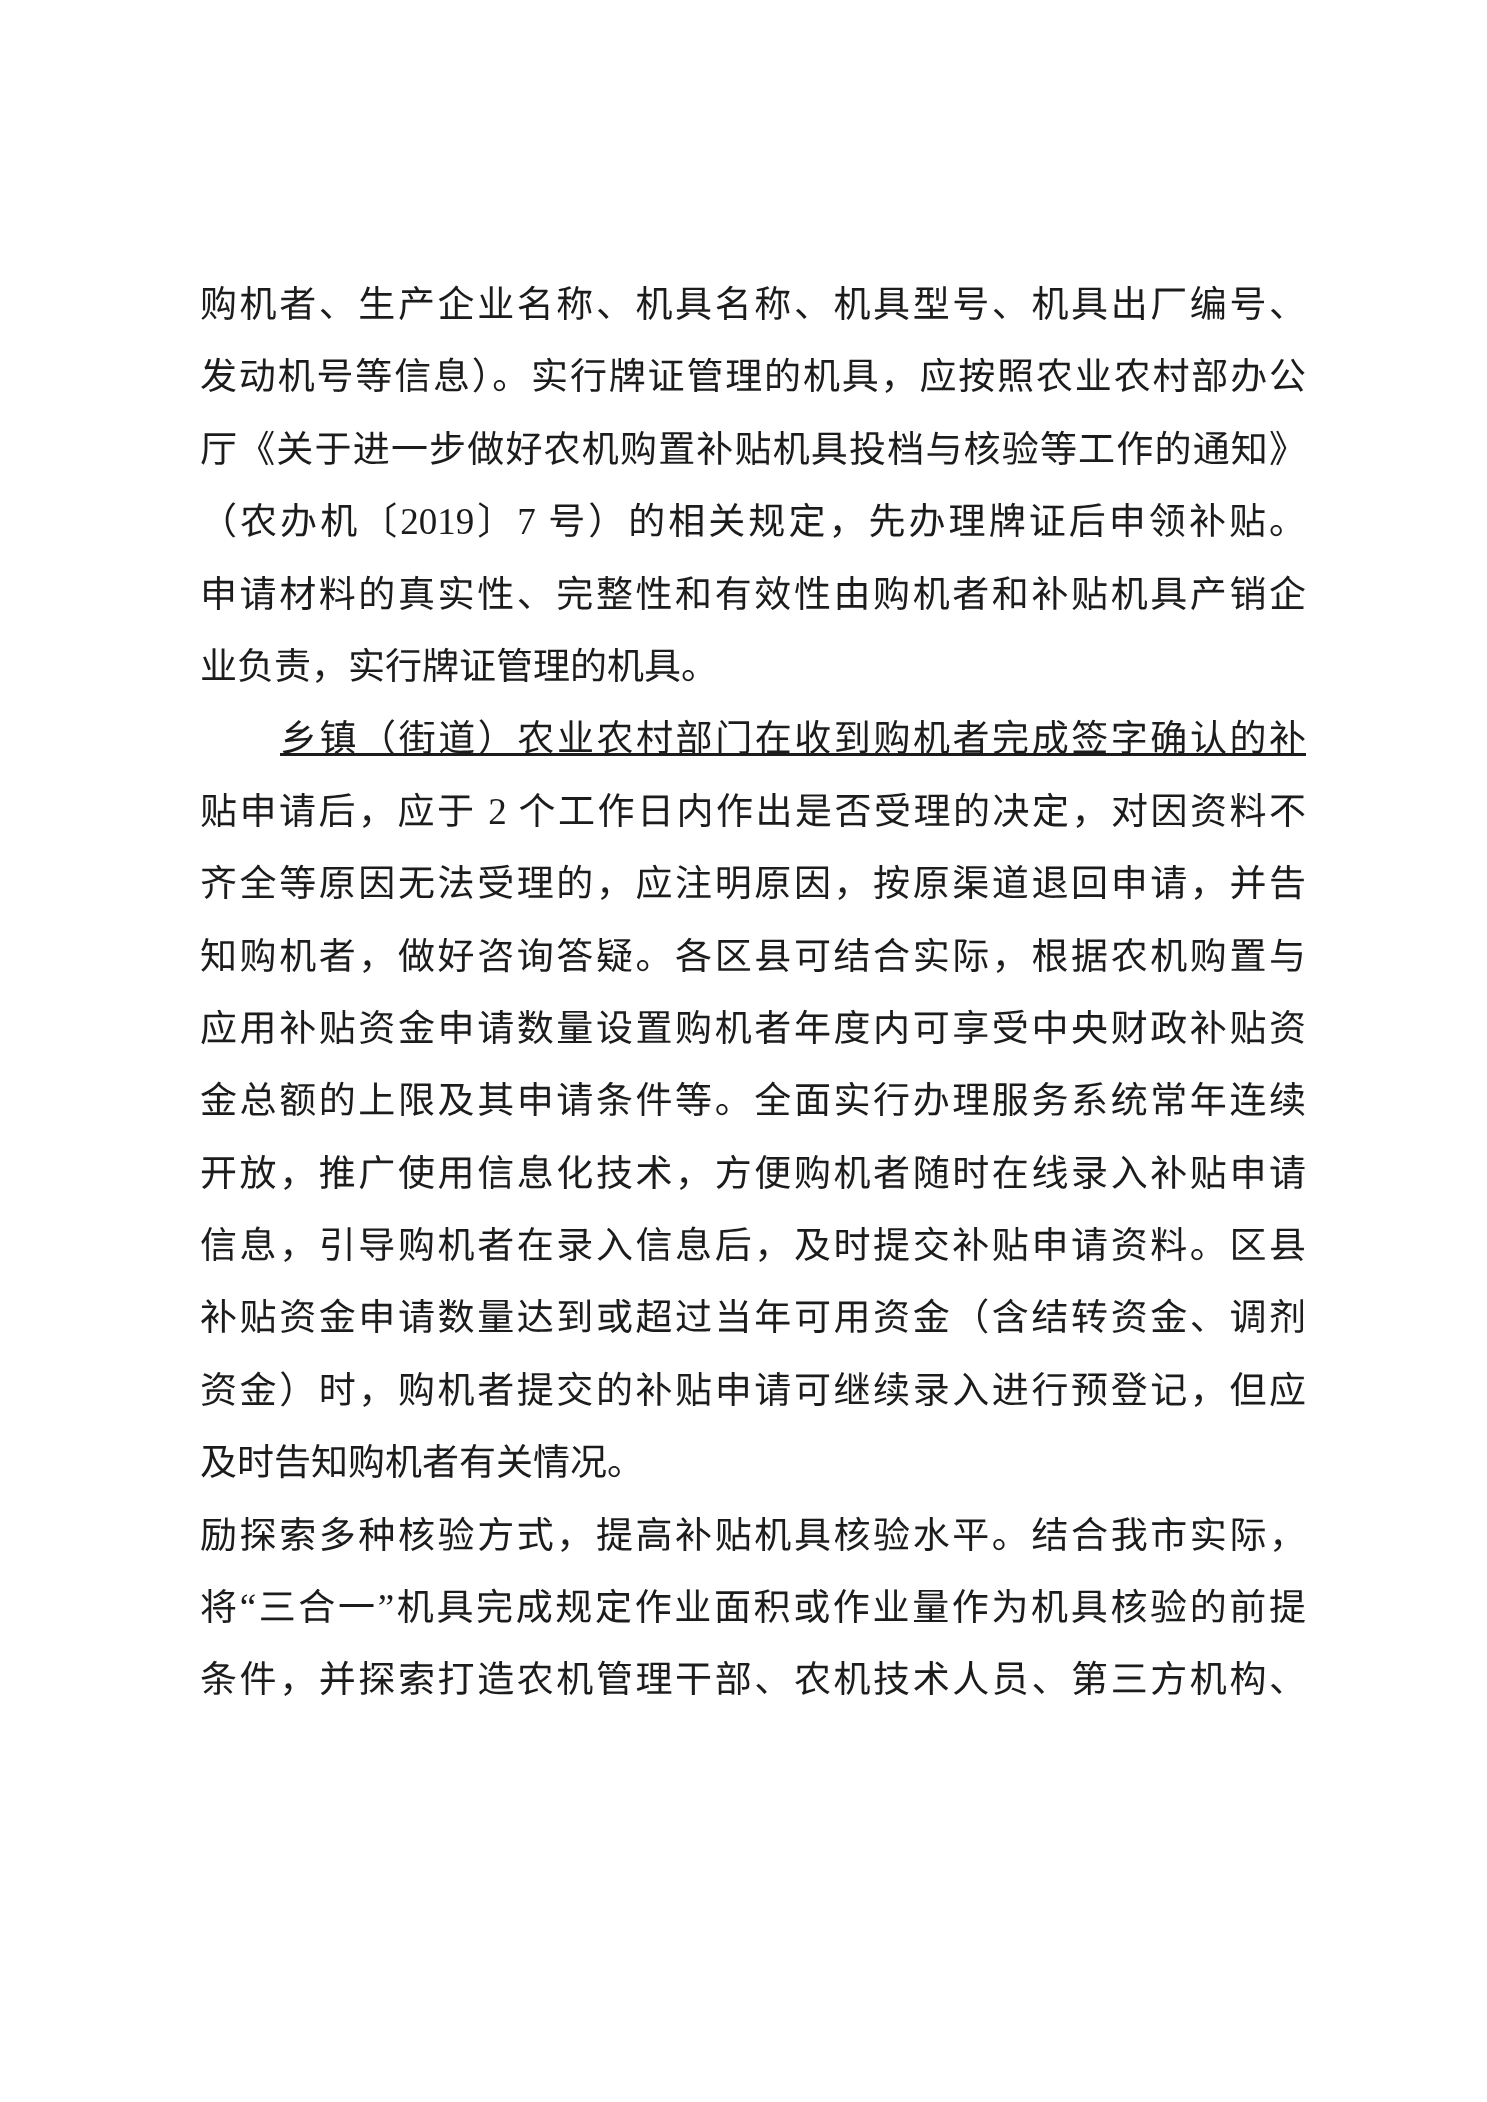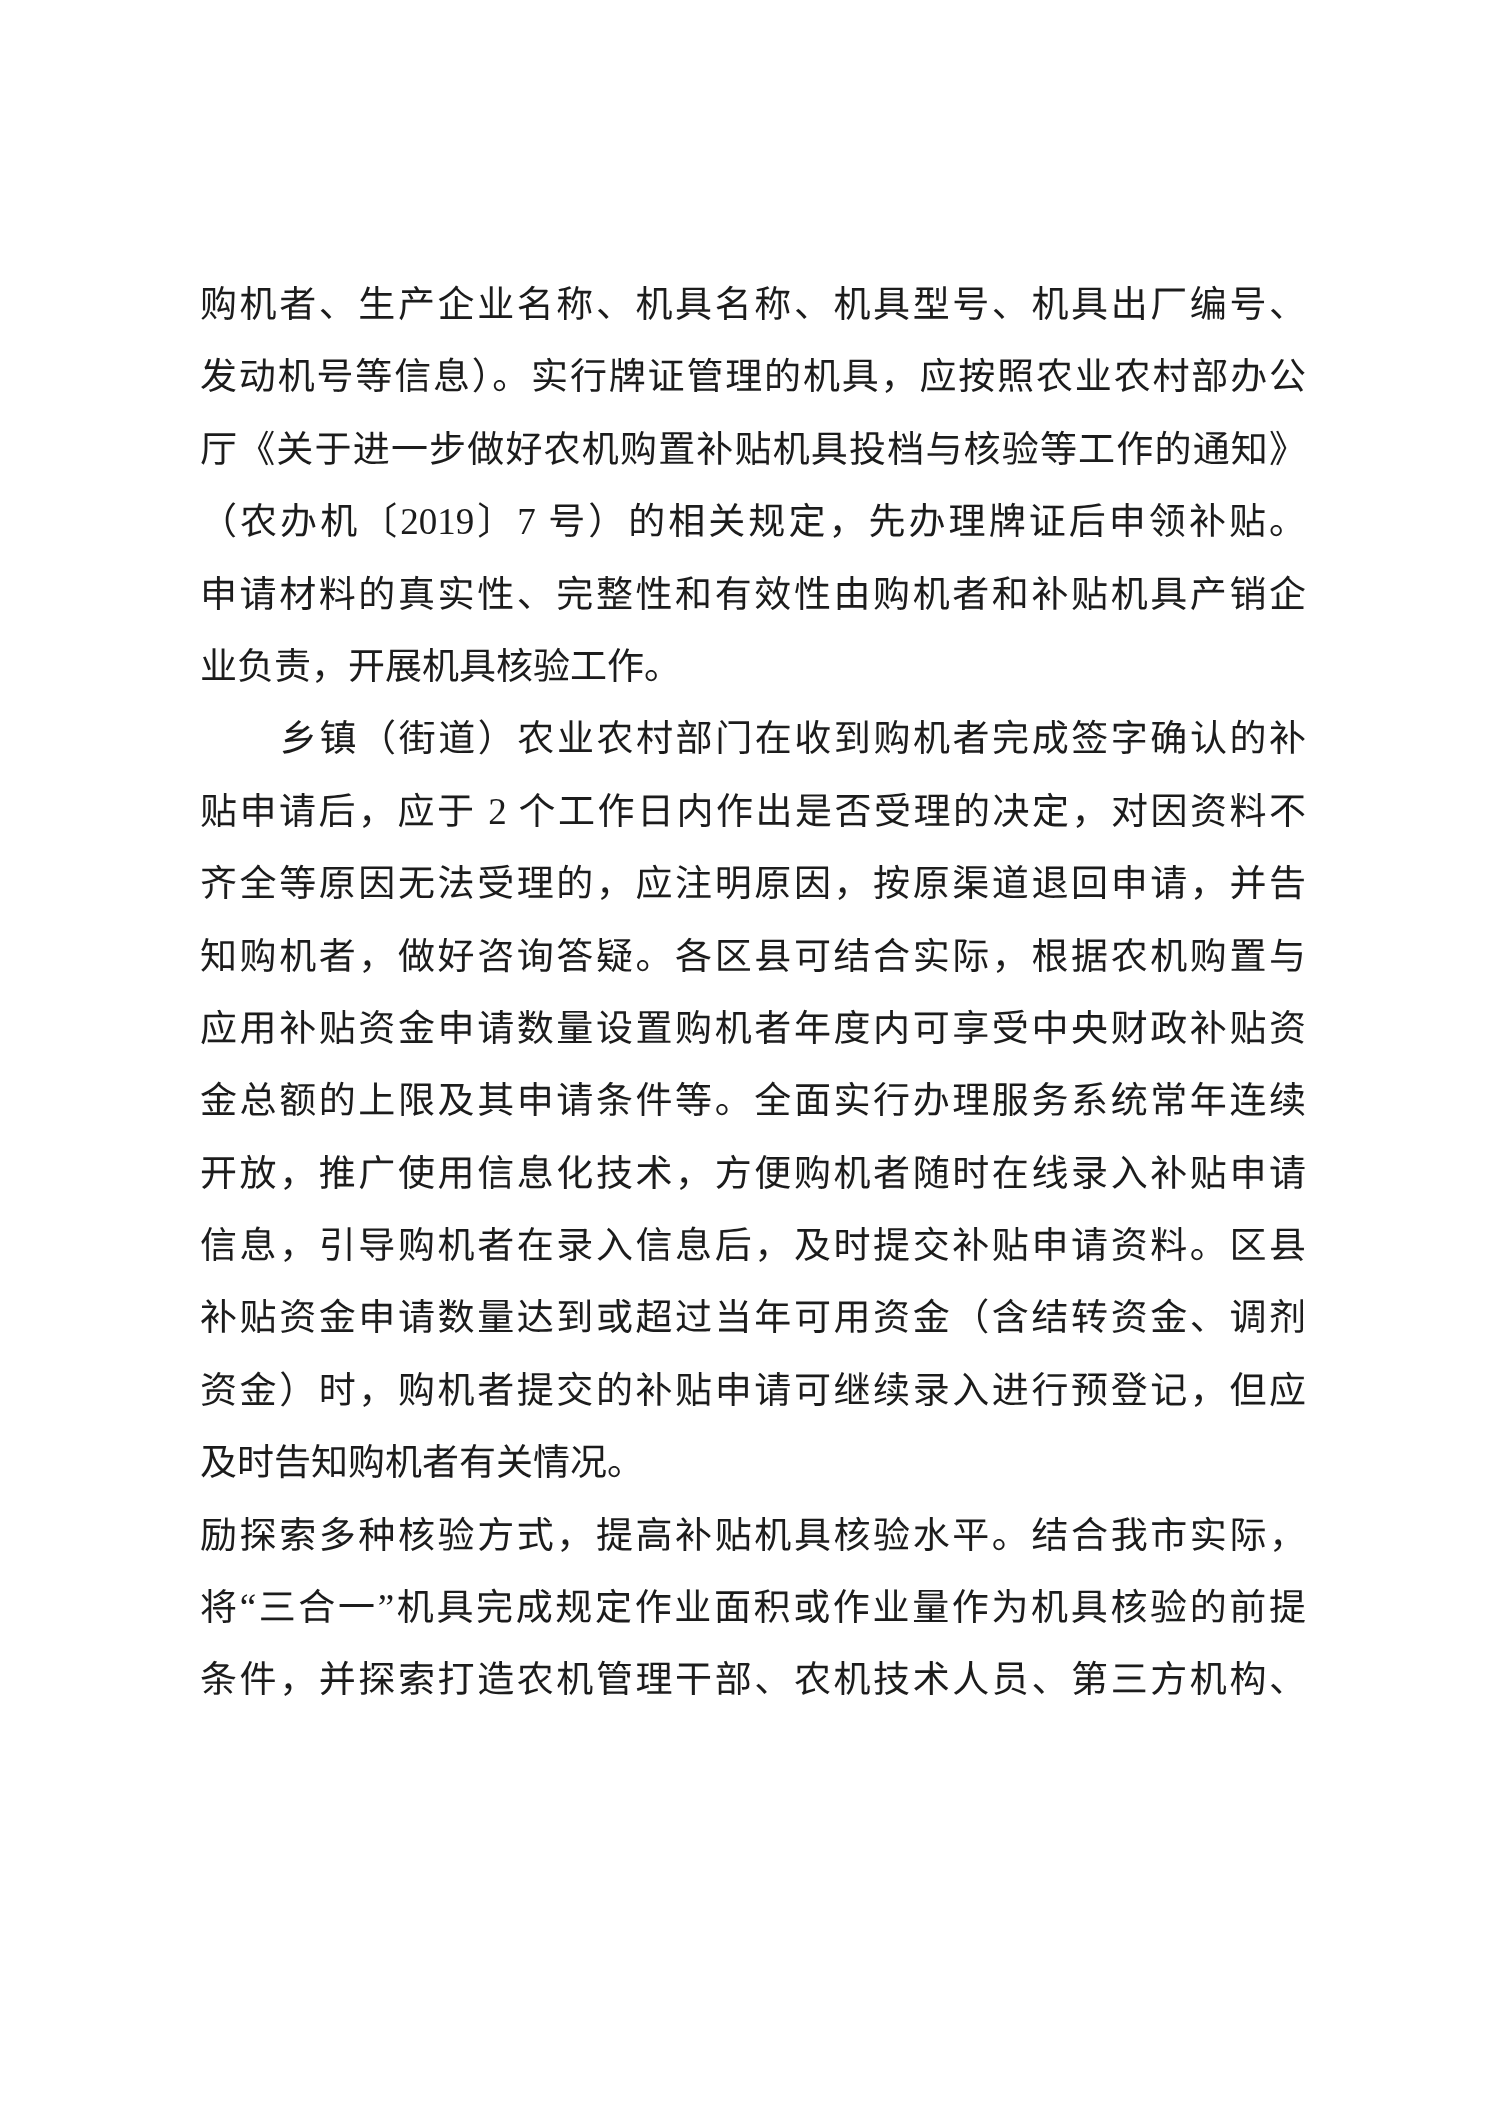--- a/index.html
+++ b/index.html
@@ -27,20 +27,21 @@
     overflow: hidden;
     white-space: normal;
   }
   .line.fill {
     text-align: justify;
     text-align-last: justify;
     text-justify: inter-character;
   }
   .line.indent {
     text-indent: 80px;
+    text-decoration: underline;
   }
   .seg-bold {
     font-weight: 700;
   }
   .page-number {
     position: absolute;
     left: 1125px; top: 1933px;
     width: 120px; height: 60px;
     line-height: 60px;
     font-size: 40px;
@@ -65,21 +66,21 @@
 </head>
 <body>
 
 <div class="page" style="background: rgb(255, 255, 255); color: rgb(28, 28, 28);">
   <div class="body-text">
       <div class="line fill"><span class="">购机者、生产企业名称、机具名称、机具型号、机具出厂编号、</span></div>
       <div class="line fill"><span class="">发动机号等信息）。实行牌证管理的机具，应按照农业农村部办公</span></div>
       <div class="line fill"><span class="">厅《关于进一步做好农机购置补贴机具投档与核验等工作的通知》</span></div>
       <div class="line fill"><span class="">（农办机〔2019〕7 号）的相关规定，先办理牌证后申领补贴。</span></div>
       <div class="line fill"><span class="">申请材料的真实性、完整性和有效性由购机者和补贴机具产销企</span></div>
-      <div class="line"><span class="">业负责，开展机具核验工作。</span></div>
+      <div class="line"><span class="">业负责，实行牌证管理的机具。</span></div>
       <div class="line fill indent"><span class="">乡镇（街道）农业农村部门在收到购机者完成签字确认的补</span></div>
       <div class="line fill"><span class="">贴申请后，应于 2 个工作日内作出是否受理的决定，对因资料不</span></div>
       <div class="line fill"><span class="">齐全等原因无法受理的，应注明原因，按原渠道退回申请，并告</span></div>
       <div class="line fill"><span class="">知购机者，做好咨询答疑。各区县可结合实际，根据农机购置与</span></div>
       <div class="line fill"><span class="">应用补贴资金申请数量设置购机者年度内可享受中央财政补贴资</span></div>
       <div class="line fill"><span class="">金总额的上限及其申请条件等。全面实行办理服务系统常年连续</span></div>
       <div class="line fill"><span class="">开放，推广使用信息化技术，方便购机者随时在线录入补贴申请</span></div>
       <div class="line fill"><span class="">信息，引导购机者在录入信息后，及时提交补贴申请资料。区县</span></div>
       <div class="line fill"><span class="">补贴资金申请数量达到或超过当年可用资金（含结转资金、调剂</span></div>
       <div class="line fill"><span class="">资金）时，购机者提交的补贴申请可继续录入进行预登记，但应</span></div>

